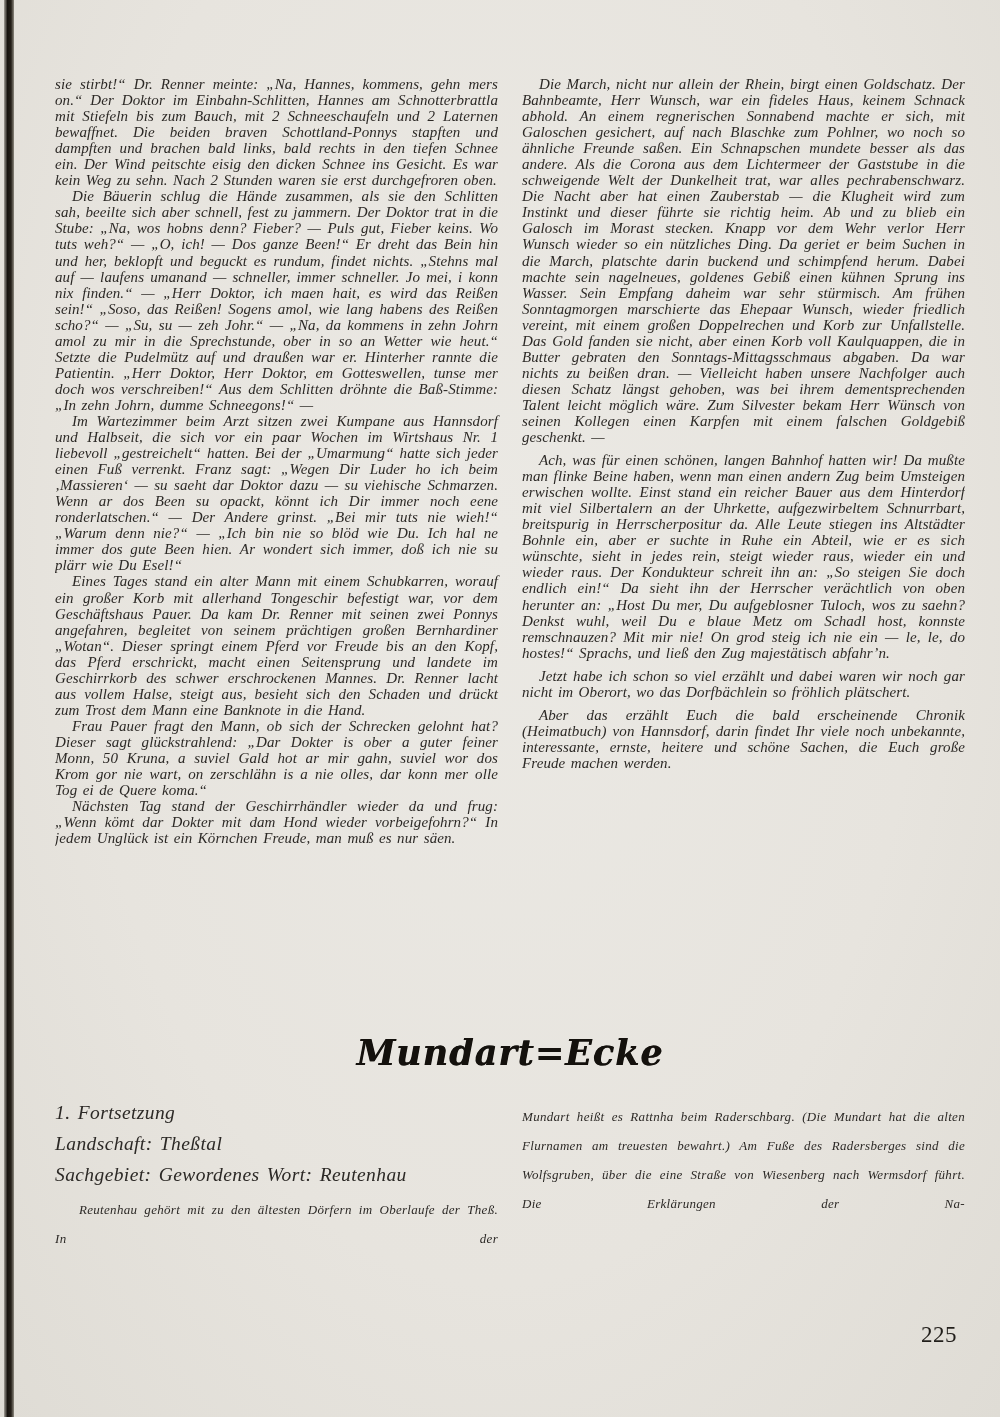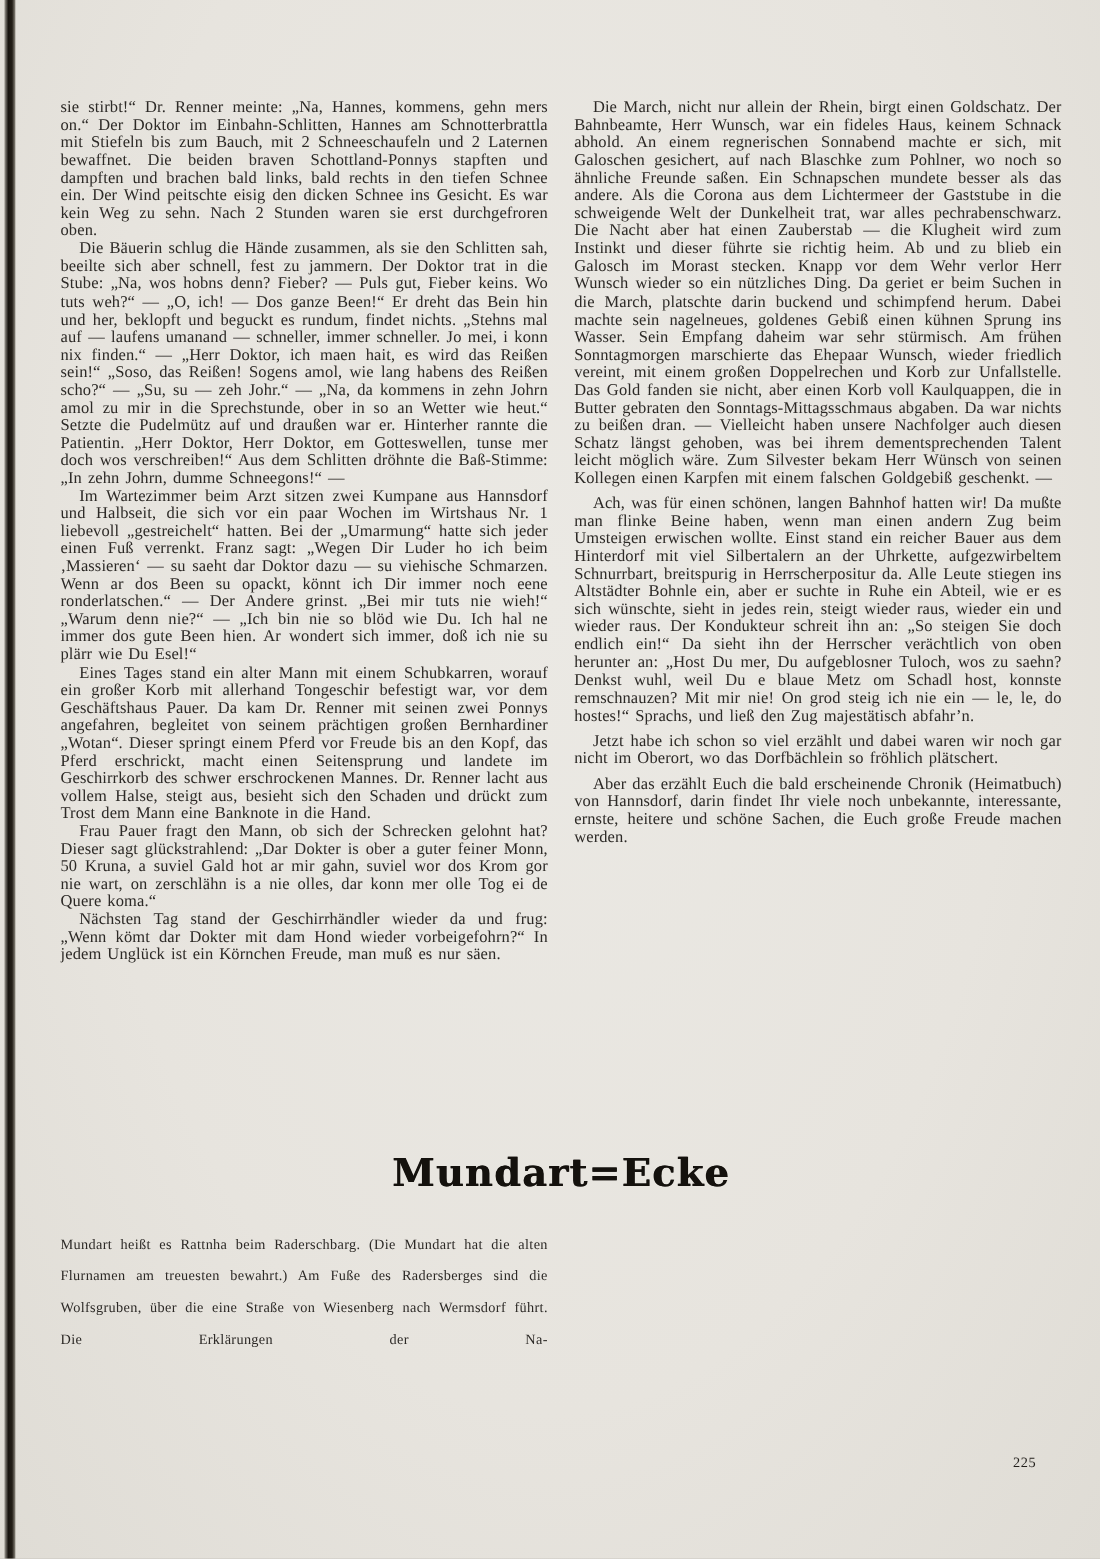--- a/index.html
+++ b/index.html
@@ -11,21 +11,21 @@
   .page{
     position:relative;width:1000px;height:1417px;overflow:hidden;
     background:radial-gradient(ellipse at 50% 38%,#ebe9e4 0%,#e7e4de 60%,#dfdcd5 100%);
     color:#2a2724;
   }
   .binding{
     position:absolute;left:4px;top:0;bottom:0;width:10px;
     background:linear-gradient(to right,#a39f97 0%,#17130e 35%,#241f18 70%,#8d897f 100%);
   }
   .content{
-    position:absolute;left:55px;top:90px;width:910px;
+    position:absolute;left:55px;top:76px;width:910px;font-style:italic;
   }
   .cols{display:flex;gap:24px;}
   .top-cols{height:958px;overflow:hidden;}
   .col{width:443px;}
   .col p{
     margin:0;
     font-size:15px;line-height:16.05px;
     text-align:justify;
     text-indent:17px;
     letter-spacing:0.1px;
@@ -60,21 +60,21 @@
     font-size:13px;line-height:29px;
     text-align:justify;
     text-align-last:justify;
     letter-spacing:0.3px;word-spacing:2px;
     color:#2c2926;
   }
   .bpara.indent{text-indent:24px;}
   .bcol-right .bpara{margin-top:0;}
   .page-number{
     position:absolute;left:921px;top:1322px;
-    font-size:13px;letter-spacing:0.5px;
+    font-size:23px;letter-spacing:0.5px;
     color:#211e1a;
   }
 </style>
 </head>
 <body>
 
 <div class="page">
   <div class="binding"></div>
 
   <div class="content">
@@ -94,20 +94,26 @@
         <p class="gap">Jetzt habe ich schon so viel erzählt und dabei waren wir noch gar nicht im Oberort, wo das Dorfbächlein so fröhlich plätschert.</p>
         <p class="gap">Aber das erzählt Euch die bald erscheinende Chronik (Heimatbuch) von Hannsdorf, darin findet Ihr viele noch unbekannte, interessante, ernste, heitere und schöne Sachen, die Euch große Freude machen werden.</p>
       </div>
     </div>
 
     <div class="heading-row">
       <span class="heading">Mundart=Ecke</span>
     </div>
 
     <div class="cols bottom">
+      <div class="bcol">
+        <p class="meta">1. Fortsetzung</p>
+        <p class="meta">Landschaft: Theßtal</p>
+        <p class="meta">Sachgebiet: Gewordenes Wort: Reutenhau</p>
+        <p class="bpara indent">Reutenhau gehört mit zu den ältesten Dörfern im Oberlaufe der Theß. In der</p>
+      </div>
       <div class="bcol bcol-right">
         <p class="bpara">Mundart heißt es Rattnha beim Raderschbarg. (Die Mundart hat die alten Flurnamen am treuesten bewahrt.) Am Fuße des Radersberges sind die Wolfsgruben, über die eine Straße von Wiesenberg nach Wermsdorf führt. Die Erklärungen der Na-</p>
       </div>
     </div>
 
   </div>
 
   <div class="page-number">225</div>
 </div>
 

